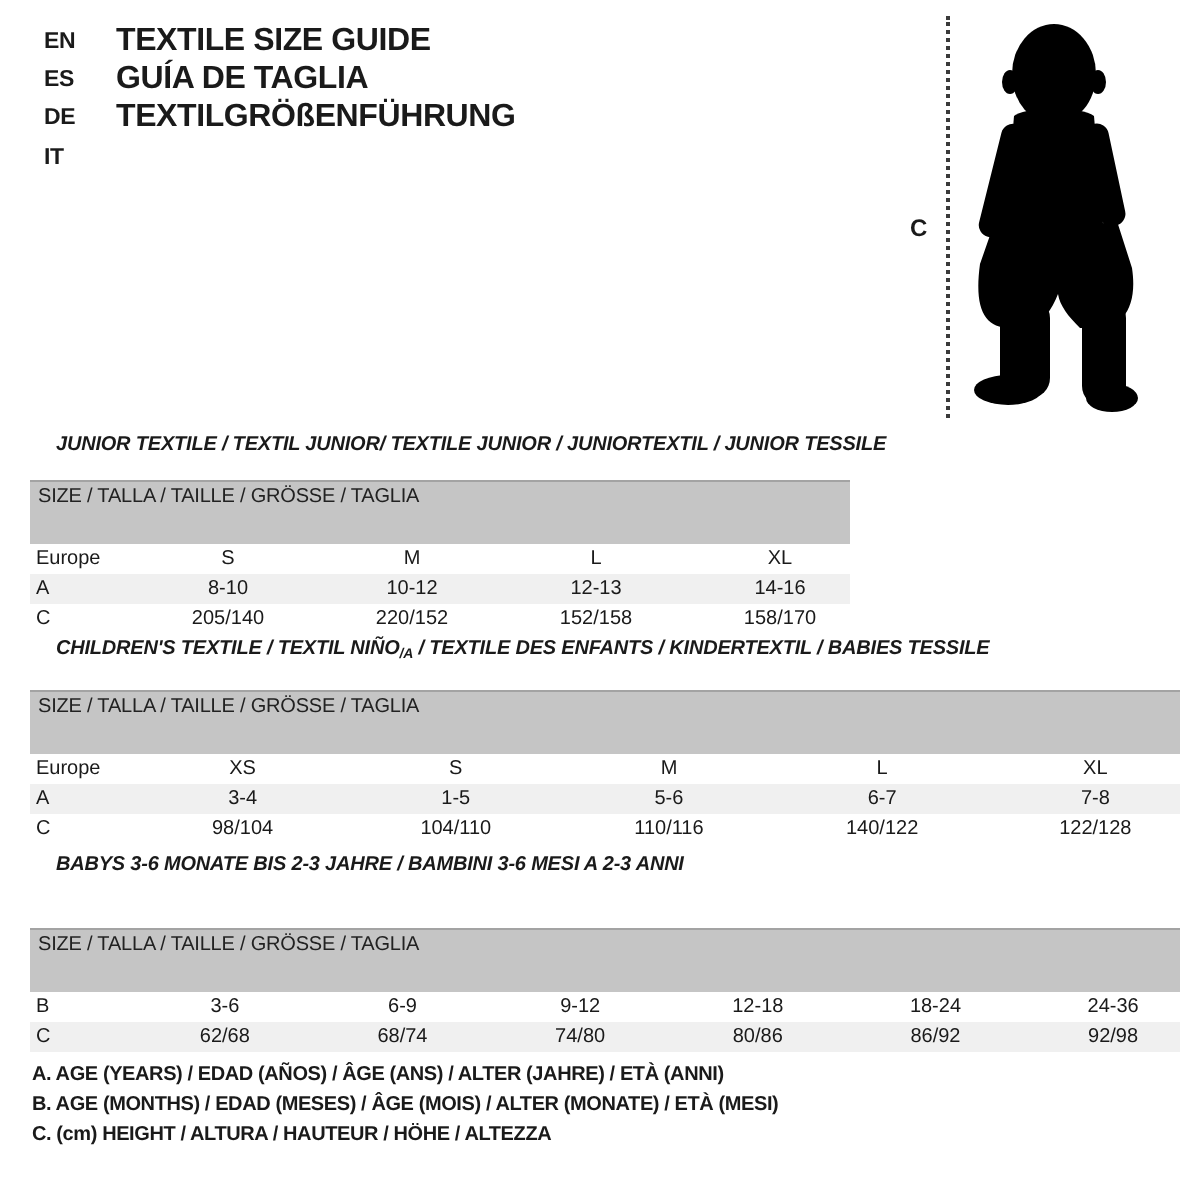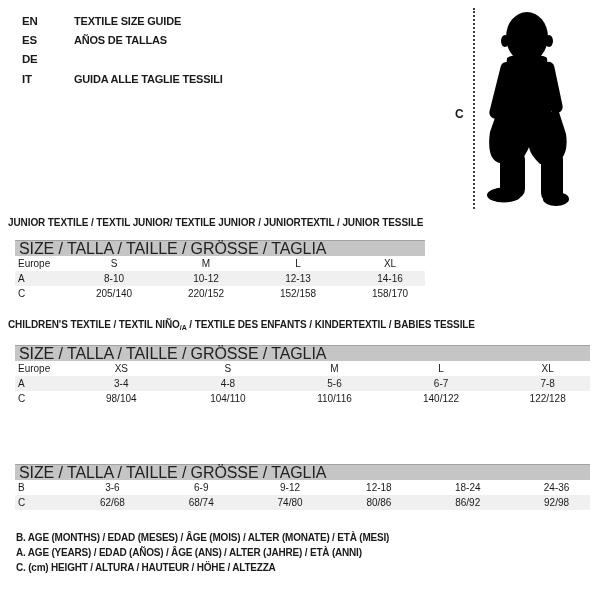--- a/index.html
+++ b/index.html
@@ -4,43 +4,43 @@
 <style>
   * { margin:0; padding:0; box-sizing:border-box; }
   html,body { background:#ffffff; }
   body { font-family:"Liberation Sans", sans-serif; color:#1a1a1a; }
   #page { position:relative; width:600px; height:600px; background:#fff; overflow:hidden; }
 
   
   #lang-block { position:absolute; left:22px; top:11px; }
   .lang-row { display:flex; height:19.3px; align-items:center; }
   .lang-code { width:36px; font-weight:bold; font-size:11.5px; letter-spacing:-0.2px; }
-  .lang-title { font-weight:bold; font-size:11px; letter-spacing:-0.2px; white-space:nowrap;margin-left:16px; }
+  .lang-title { font-weight:bold; font-size:16px; letter-spacing:-0.2px; white-space:nowrap; }
 
   
   #height-line { position:absolute; left:473px; top:8px; height:201px; width:0;
                  border-left:2px dotted #3a3a3a; }
   #height-label { position:absolute; left:455px; top:107px; font-weight:bold; font-size:12px; }
   #baby-svg { position:absolute; left:478px; top:6px; }
 
   
-  .sec-title { position:absolute; left:8px; font-weight:bold; font-size:10px;
-               letter-spacing:-0.1px; white-space:nowrap; }
+  .sec-title { position:absolute; left:28px; font-weight:bold; font-size:10px;
+               letter-spacing:-0.1px; white-space:nowrap;font-style:italic; }
   .sec-title .subscript { font-size:7px; vertical-align:-2px; font-weight:bold; }
   #junior-title { top:217px; }
   #children-title { top:319px; }
   #babies-title { top:426px; line-height:14.5px; }
 
   
   .tbl { position:absolute; left:15px; }
   #junior-table { top:240px; width:410px; }
   #children-table { top:345px; width:575px; }
   #babies-table { top:464px; width:575px; }
-  .tbl-head { height:16px; background:#c5c5c5; border-top:1px solid #a3a3a3;
-              font-size:16px; letter-spacing:-0.1px; color:#222;
+  .tbl-head { height:32px; background:#c5c5c5; border-top:1px solid #a3a3a3;
+              font-size:10px; letter-spacing:-0.1px; color:#222;
               line-height:15px; padding-left:4px; white-space:nowrap; }
   .trow { display:flex; height:15px; align-items:center; font-size:10px;gap:22px; }
   .trow.alt { background:#f0f0f0; }
   .trow .lbl { width:42px; padding-left:3px; text-align:left; }
   .trow .c { flex:1; text-align:center; }
 
   
   #legend { position:absolute; left:16px; top:532px; }
   .legend-line { font-weight:bold; font-size:10px; letter-spacing:-0.2px;
                  height:15.2px; white-space:nowrap; }
@@ -50,28 +50,28 @@
 
 <div id="page">
 
   <div id="lang-block">
     <div class="lang-row">
       <span class="lang-code">EN</span>
       <span class="lang-title">TEXTILE SIZE GUIDE</span>
     </div>
     <div class="lang-row">
       <span class="lang-code">ES</span>
-      <span class="lang-title">AÑOS DE TALLAS</span>
+      <span class="lang-title">GUÍA DE TAGLIA</span>
     </div>
     <div class="lang-row">
       <span class="lang-code">DE</span>
+      <span class="lang-title">TEXTILGRÖßENFÜHRUNG</span>
     </div>
     <div class="lang-row">
       <span class="lang-code">IT</span>
-      <span class="lang-title">GUIDA ALLE TAGLIE TESSILI</span>
     </div>
   </div>
 
   <div id="height-line"></div>
   <div id="height-label">C</div>
   <svg id="baby-svg" width="100" height="205" viewBox="0 0 100 205" fill="#000">
     <ellipse cx="49" cy="31" rx="21" ry="25"></ellipse>
     <ellipse cx="27" cy="35" rx="4" ry="6"></ellipse>
     <ellipse cx="71" cy="35" rx="4" ry="6"></ellipse>
     <path d="M29,52 C35,47 63,47 69,52 L74,112 C60,122 38,122 24,112 Z"></path>
@@ -117,36 +117,37 @@
       <span class="lbl">Europe</span>
       <span class="c">XS</span>
       <span class="c">S</span>
       <span class="c">M</span>
       <span class="c">L</span>
       <span class="c">XL</span>
     </div>
     <div class="trow alt">
       <span class="lbl">A</span>
       <span class="c">3-4</span>
-      <span class="c">4-8</span>
+      <span class="c">1-5</span>
       <span class="c">5-6</span>
       <span class="c">6-7</span>
       <span class="c">7-8</span>
     </div>
     <div class="trow">
       <span class="lbl">C</span>
       <span class="c">98/104</span>
       <span class="c">104/110</span>
       <span class="c">110/116</span>
       <span class="c">140/122</span>
       <span class="c">122/128</span>
     </div>
   </div>
 
   <div class="sec-title" id="babies-title">
+    <div>BABYS 3-6 MONATE BIS 2-3 JAHRE / BAMBINI 3-6 MESI A 2-3 ANNI</div>
   </div>
   <div class="tbl" id="babies-table">
     <div class="tbl-head">SIZE / TALLA / TAILLE / GRÖSSE / TAGLIA</div>
     <div class="trow">
       <span class="lbl">B</span>
       <span class="c">3-6</span>
       <span class="c">6-9</span>
       <span class="c">9-12</span>
       <span class="c">12-18</span>
       <span class="c">18-24</span>
@@ -157,18 +158,18 @@
       <span class="c">62/68</span>
       <span class="c">68/74</span>
       <span class="c">74/80</span>
       <span class="c">80/86</span>
       <span class="c">86/92</span>
       <span class="c">92/98</span>
     </div>
   </div>
 
   <div id="legend">
+    <div class="legend-line">A. AGE (YEARS) / EDAD (AÑOS) / ÂGE (ANS) / ALTER (JAHRE) / ETÀ (ANNI)</div>
     <div class="legend-line">B. AGE (MONTHS) / EDAD (MESES) / ÂGE (MOIS) / ALTER (MONATE) / ETÀ (MESI)</div>
-    <div class="legend-line">A. AGE (YEARS) / EDAD (AÑOS) / ÂGE (ANS) / ALTER (JAHRE) / ETÀ (ANNI)</div>
     <div class="legend-line">C. (cm) HEIGHT / ALTURA / HAUTEUR / HÖHE / ALTEZZA</div>
   </div>
 
 </div>
 
 </body></html>

